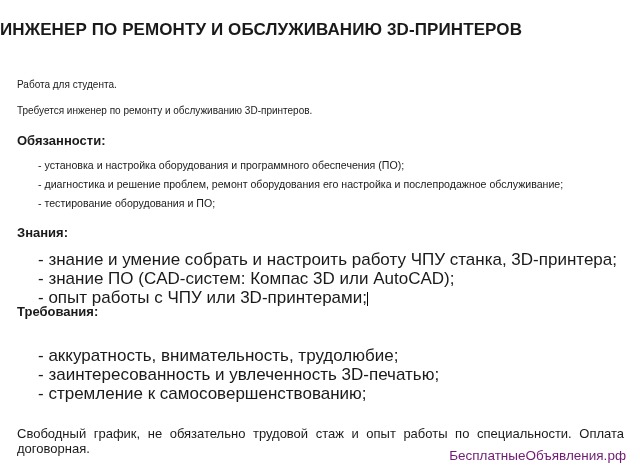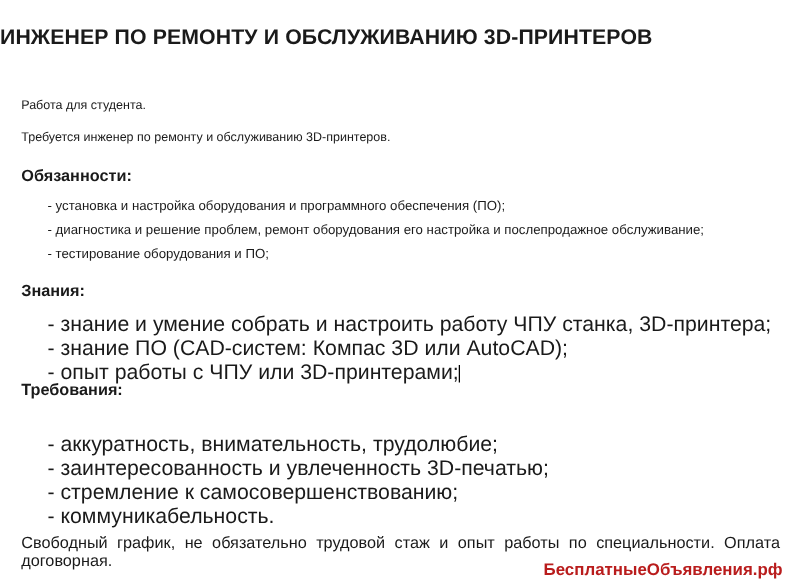--- a/index.html
+++ b/index.html
@@ -18,21 +18,21 @@
   }
   .list { position: absolute; left: 38px; margin: 0; padding: 0; list-style: none; font-size: 17px; line-height: 19px; }
   .list.small { font-size: 10.6px; line-height: 19px; }
   .list li { white-space: nowrap; }
   .caret { display: inline-block; width: 1px; height: 14px; background: #000; vertical-align: -3px; }
   .footer-text {
     position: absolute; left: 17px; top: 426px; width: 607px; font-size: 13px; line-height: 15px; text-align: justify;
     text-align-last: left;
   }
   .watermark {
-    position: absolute; right: 14px; top: 448px; font-size: 13.5px; font-weight: bold; color: #b91c1c;
+    position: absolute; right: 14px; top: 448px; font-size: 13.5px; font-weight: normal; color: #701a75;
   }
 </style>
 </head>
 <body>
 
 <div>
   <div class="title">ИНЖЕНЕР ПО РЕМОНТУ И ОБСЛУЖИВАНИЮ 3D-ПРИНТЕРОВ</div>
 
   <div class="para" style="top:79px;">Работа для студента.</div>
   <div class="para" style="top:105px;">Требуется инженер по ремонту и обслуживанию 3D-принтеров.</div>
@@ -49,19 +49,18 @@
     <li>- знание и умение собрать и настроить работу ЧПУ станка, 3D-принтера;</li>
     <li>- знание ПО (CAD-систем: Компас 3D или AutoCAD);</li>
     <li><span>- опыт работы с ЧПУ или 3D-принтерами;</span><span class="caret"></span></li>
   </ul>
 
   <div class="heading" style="top:304px;">Требования:</div>
   <ul class="list" style="top:326px;margin-top:20px;">
     <li>- аккуратность, внимательность, трудолюбие;</li>
     <li>- заинтересованность и увлеченность 3D-печатью;</li>
     <li>- стремление к самосовершенствованию;</li>
-    <li>- коммуникабельность.</li>
   </ul>
 
   <div class="footer-text">Свободный график, не обязательно трудовой стаж и опыт работы по специальности. Оплата договорная.</div>
 
   <div class="watermark">БесплатныеОбъявления.рф</div>
 </div>
 
 </body></html>

